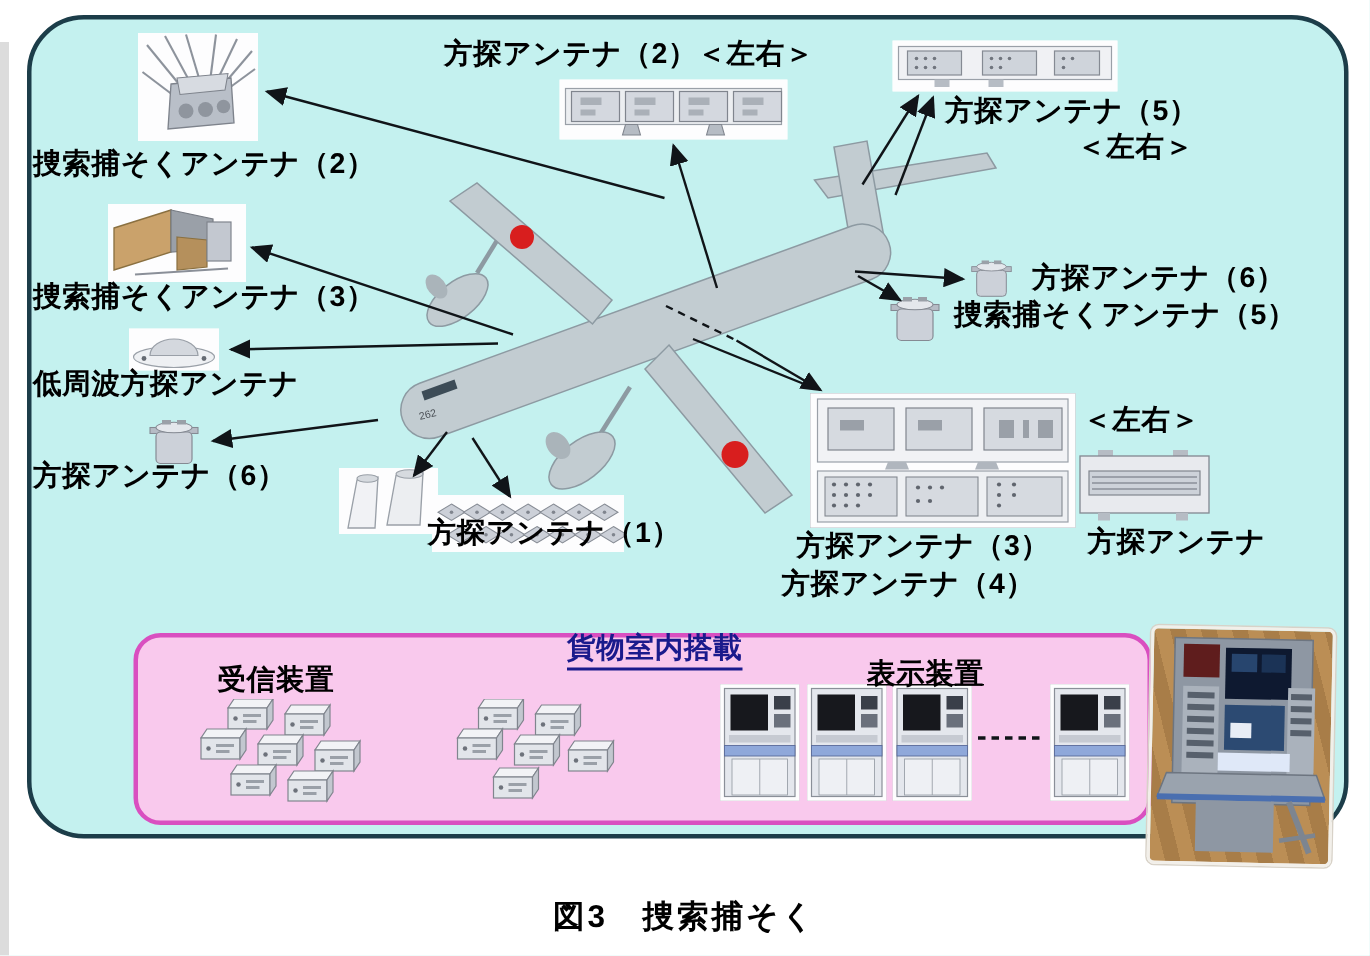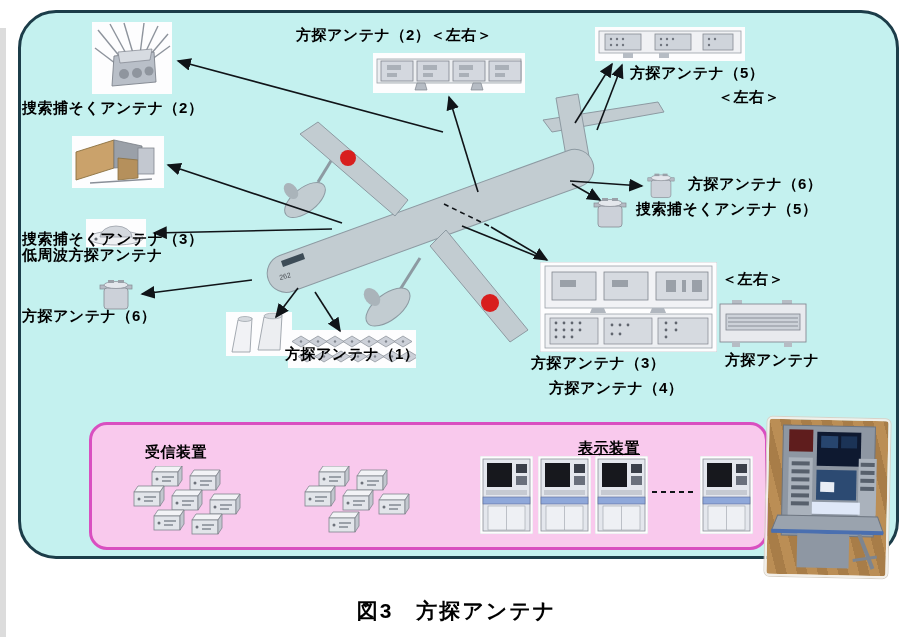--- a/index.html
+++ b/index.html
@@ -1,21 +1,21 @@
 <!DOCTYPE html>
 <html><head>
 <meta charset="utf-8">
 <style>
   html,body{margin:0;padding:0;background:#ffffff;}
   body{width:913px;height:637px;font-family:"Liberation Sans",sans-serif;position:relative;overflow:hidden;}
   .canvas{position:absolute;left:0;top:0;width:913px;height:637px;}
   .edge-strip{position:absolute;left:0;top:28px;width:6px;height:609px;background:#dcdcdc;}
   .main-panel{position:absolute;left:18px;top:10px;width:875px;height:543px;background:#c4f1ef;border:3px solid #1c3d49;border-radius:38px;z-index:0;}
   .cargo-panel{position:absolute;left:89px;top:422px;width:673px;height:122px;background:#f9c9ed;border:3px solid #d94fc0;border-radius:18px;z-index:1;}
-  .lbl{position:absolute;font-weight:bold;font-size:15px;color:#000;white-space:nowrap;z-index:5;letter-spacing:0.5px;line-height:1.1;}
+  .lbl{position:absolute;font-weight:bold;font-size:19px;color:#000;white-space:nowrap;z-index:5;letter-spacing:0.5px;line-height:1.1;}
   .lbl-navy{color:#1a1a8c;border-bottom:2px solid #1a1a8c;padding-bottom:1px;}
   .caption{position:absolute;left:0;top:597px;width:913px;text-align:center;font-weight:bold;font-size:21px;color:#000;letter-spacing:2px;z-index:5;}
   .eq{position:absolute;z-index:3;}
   .eq svg{display:block;}
   .pad{background:#fdfdfe;}
   .layer1{position:absolute;left:0;top:0;width:913px;height:637px;z-index:2;pointer-events:none;}
   .layer3{position:absolute;left:0;top:0;width:913px;height:637px;z-index:4;pointer-events:none;}
   .photo{position:absolute;left:766px;top:418px;width:119px;height:155px;z-index:6;transform:rotate(1.2deg);
          background:repeating-linear-gradient(75deg,#bb8e55 0 10px,#a87d48 10px 20px);
          border:2px solid #f2efe9;border-radius:5px;box-shadow:0 0 0 1px #d8d2c8;}
@@ -305,20 +305,21 @@
       <rect x="8" y="16" width="74" height="16" fill="#cdd2d9" stroke="#80858e" stroke-width="0.8"></rect>
       <line x1="10" y1="20" x2="80" y2="20" stroke="#8a8f98" stroke-width="1"></line>
       <line x1="10" y1="24" x2="80" y2="24" stroke="#8a8f98" stroke-width="1"></line>
       <line x1="10" y1="28" x2="80" y2="28" stroke="#8a8f98" stroke-width="1"></line>
       <rect x="14" y="44" width="8" height="5" fill="#b6bcc4"></rect>
         <rect x="66" y="44" width="8" height="5" fill="#b6bcc4"></rect>
     </svg>
   </div>
 
   <div class="cargo-panel"></div>
+  <div class="lbl lbl-navy" style="left:378px;top:423px;">貨物室内搭載</div>
   <div class="lbl" style="left:145px;top:444px;">受信装置</div>
   <div class="lbl" style="left:578px;top:440px;text-decoration:underline;">表示装置</div>
 
   <div class="eq" style="left:120px;top:466px;">
     <svg width="135" height="72" viewBox="0 0 135 72">
       <use href="#eqbox" x="28" y="0"></use>
         <use href="#eqbox" x="66" y="4"></use>
       <use href="#eqbox" x="10" y="20"></use>
         <use href="#eqbox" x="48" y="24"></use>
         <use href="#eqbox" x="86" y="28"></use>
@@ -381,29 +382,29 @@
       <line x1="491" y1="227" x2="547" y2="260" marker-end="url(#ah)"></line>
       <line x1="462" y1="226" x2="541" y2="258"></line>
       <line x1="652" y1="492" x2="697" y2="492" stroke-width="2.2" stroke-dasharray="5,4"></line>
     </g>
   </svg>
 
   <div class="lbl" style="left:22px;top:100px;">捜索捕そくアンテナ（2）</div>
   <div class="lbl" style="left:296px;top:27px;">方探アンテナ（2）＜左右＞</div>
   <div class="lbl" style="left:630px;top:65px;text-align:right;">方探アンテナ（5）</div>
   <div class="lbl" style="left:718px;top:89px;">＜左右＞</div>
-  <div class="lbl" style="left:22px;top:189px;margin-top:42px;">捜索捕そくアンテナ（3）</div>
+  <div class="lbl" style="left:22px;top:189px;">捜索捕そくアンテナ（3）</div>
   <div class="lbl" style="left:22px;top:247px;">低周波方探アンテナ</div>
   <div class="lbl" style="left:22px;top:308px;">方探アンテナ（6）</div>
   <div class="lbl" style="left:285px;top:346px;">方探アンテナ（1）</div>
   <div class="lbl" style="left:688px;top:176px;">方探アンテナ（6）</div>
   <div class="lbl" style="left:636px;top:201px;">捜索捕そくアンテナ（5）</div>
   <div class="lbl" style="left:722px;top:271px;">＜左右＞</div>
   <div class="lbl" style="left:531px;top:355px;">方探アンテナ（3）</div>
-  <div class="lbl" style="left:549px;top:380px;text-align:right;">方探アンテナ（4）</div>
+  <div class="lbl" style="left:521px;top:380px;text-align:right;">方探アンテナ（4）</div>
   <div class="lbl" style="left:725px;top:352px;">方探アンテナ</div>
 
   <div class="photo">
     <svg width="119" height="155" viewBox="0 0 119 155">
       <rect x="14" y="6" width="92" height="110" fill="#8e97a3" stroke="#6d7580" stroke-width="1"></rect>
       <rect x="20" y="10" width="24" height="22" fill="#5f1d1d"></rect>
       <rect x="48" y="12" width="44" height="34" fill="#0e1930"></rect>
       <rect x="52" y="16" width="17" height="12" fill="#27456e"></rect>
       <rect x="72" y="16" width="16" height="12" fill="#1b3356"></rect>
       <rect x="20" y="38" width="24" height="64" fill="#aab2bc"></rect>
@@ -426,14 +427,14 @@
       <rect x="52" y="62" width="14" height="10" fill="#e8edf5"></rect>
       <rect x="44" y="82" width="48" height="12" fill="#dfe8f8"></rect>
       <polygon points="10,96 110,96 116,112 4,112" fill="#9aa3ae" stroke="#6d7580" stroke-width="1"></polygon>
       <rect x="4" y="110" width="112" height="4" fill="#4a6fb0"></rect>
       <rect x="30" y="114" width="52" height="34" fill="#8e97a3"></rect>
       <line x1="92" y1="114" x2="106" y2="148" stroke="#7d8590" stroke-width="4"></line>
       <line x1="86" y1="140" x2="110" y2="136" stroke="#7d8590" stroke-width="3"></line>
     </svg>
   </div>
 
-  <div class="caption">図3　方探アンテナ</div>
+  <div class="caption">図3　捜索捕そく</div>
 </div>
 
 </body></html>

